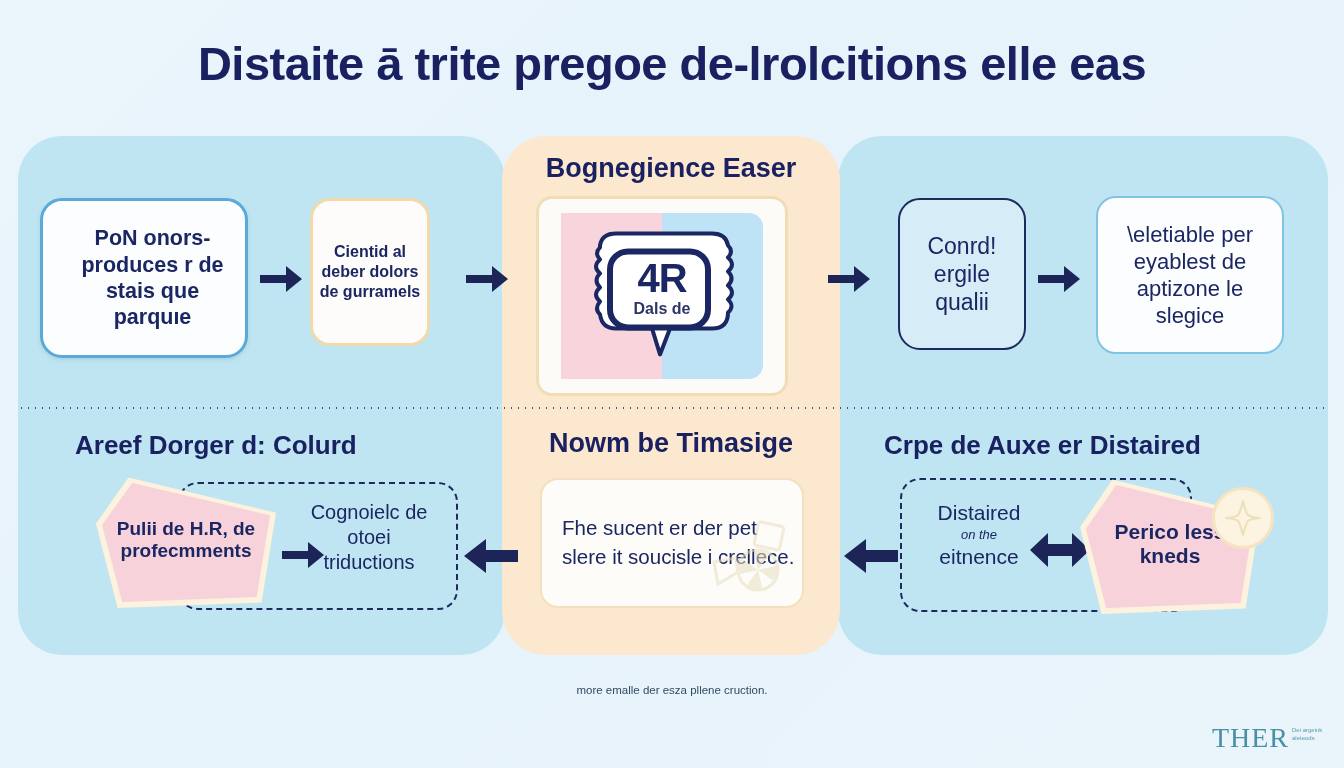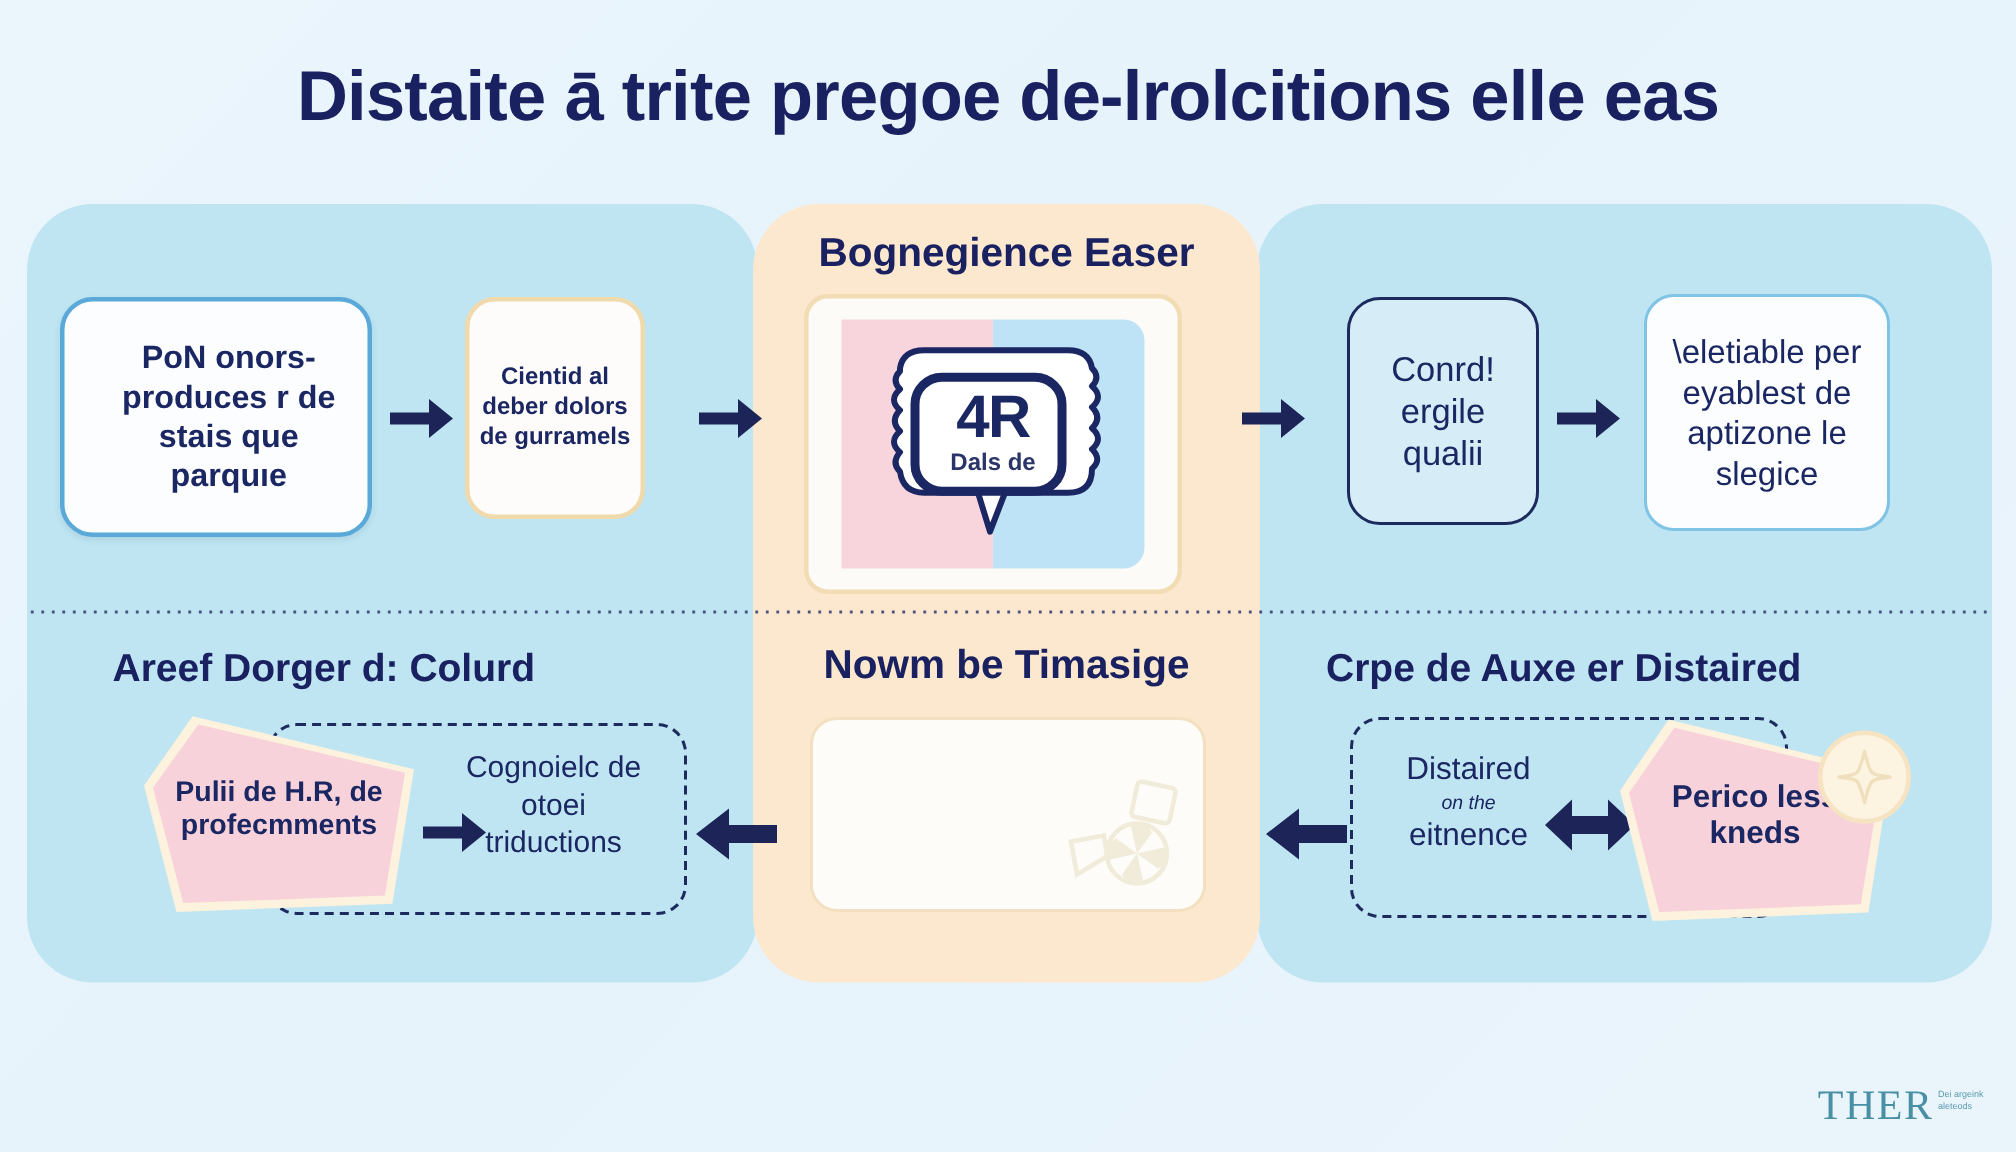--- a/index.html
+++ b/index.html
@@ -76,21 +76,21 @@
   .box-round-white {
     background:#fbfdff;
     border:2.5px solid #7fc4e4;
     border-radius:20px;
   }
 
   
   #n1 { left:40px;  top:198px; width:208px; height:160px; font-size:21.5px; font-weight:bold; }
   #n2 { left:310px; top:198px; width:120px; height:148px; font-size:16px; font-weight:bold; }
   #n3 { left:898px; top:198px; width:128px; height:152px; font-size:23px; }
-  #n4 { left:1096px;top:196px; width:164px; height:158px; font-size:22px; }
+  #n4 { left:1096px;top:196px; width:188px; height:158px; font-size:22px; }
 
   
   .arrow { position:absolute; color:#1d2558; }
   .arrow svg { display:block; }
 
   
   .center-head {
     position:absolute; left:502px; width:338px; text-align:center;
     font-size:27px; font-weight:bold; color:#1a2160;
   }
@@ -279,20 +279,21 @@
 
 <div class="arrow" style="left:460px; top:536px;">
   <svg width="60" height="40" viewBox="0 0 60 40">
       <path d="M58 14 h-32 v-11 l-22 17 22 17 v-11 h32 z" fill="#1d2558"></path>
     </svg>
 </div>
 
 <div class="center-head" id="center-head-bottom">Nowm be Timasige</div>
 
 <div class="center-card-bottom">
+  <span>Fhe sucent er der pet slere it soucisle i crellece.</span>
   <span class="card-deco">
     <svg width="96" height="74" viewBox="0 0 96 74">
       <rect x="56" y="4" width="26" height="24" rx="3" fill="none" stroke="#e8dcc0" stroke-width="3" transform="rotate(12 69 16)"></rect>
       <circle cx="58" cy="50" r="20" fill="none" stroke="#e8dcc0" stroke-width="3"></circle>
       <path d="M58 50 l-4 -18 q10 -4 14 4 z" fill="#e8dcc0"></path>
       <path d="M58 50 l18 -4 q4 10 -4 14 z" fill="#e8dcc0"></path>
       <path d="M58 50 l4 18 q-10 4 -14 -4 z" fill="#e8dcc0"></path>
       <path d="M58 50 l-18 4 q-4 -10 4 -14 z" fill="#e8dcc0"></path>
       <path d="M36 38 l-22 4 l4 22 l20 -12 z" fill="none" stroke="#e8dcc0" stroke-width="3"></path>
     </svg>
@@ -327,18 +328,19 @@
   <span>Perico less kneds</span>
 </div>
 
 <div class="star-badge">
   <svg width="40" height="40" viewBox="0 0 40 40">
     <path d="M20 3 q3 12 5 14 q2 2 12 3 q-10 1 -12 3 q-2 2 -5 14 q-3 -12 -5 -14 q-2 -2 -12 -3 q10 -1 12 -3 q2 -2 5 -14 z" fill="none" stroke="#efe0bd" stroke-width="2.2" stroke-linejoin="round"></path>
   </svg>
 </div>
 
 <div class="footer">
+  <div>more emalle der esza pllene cruction.</div>
 </div>
 
 <div class="watermark">
   <span class="wm-main">THER</span>
   <span class="wm-sub">Dei argeink aleteods</span>
 </div>
 
 </body></html>

